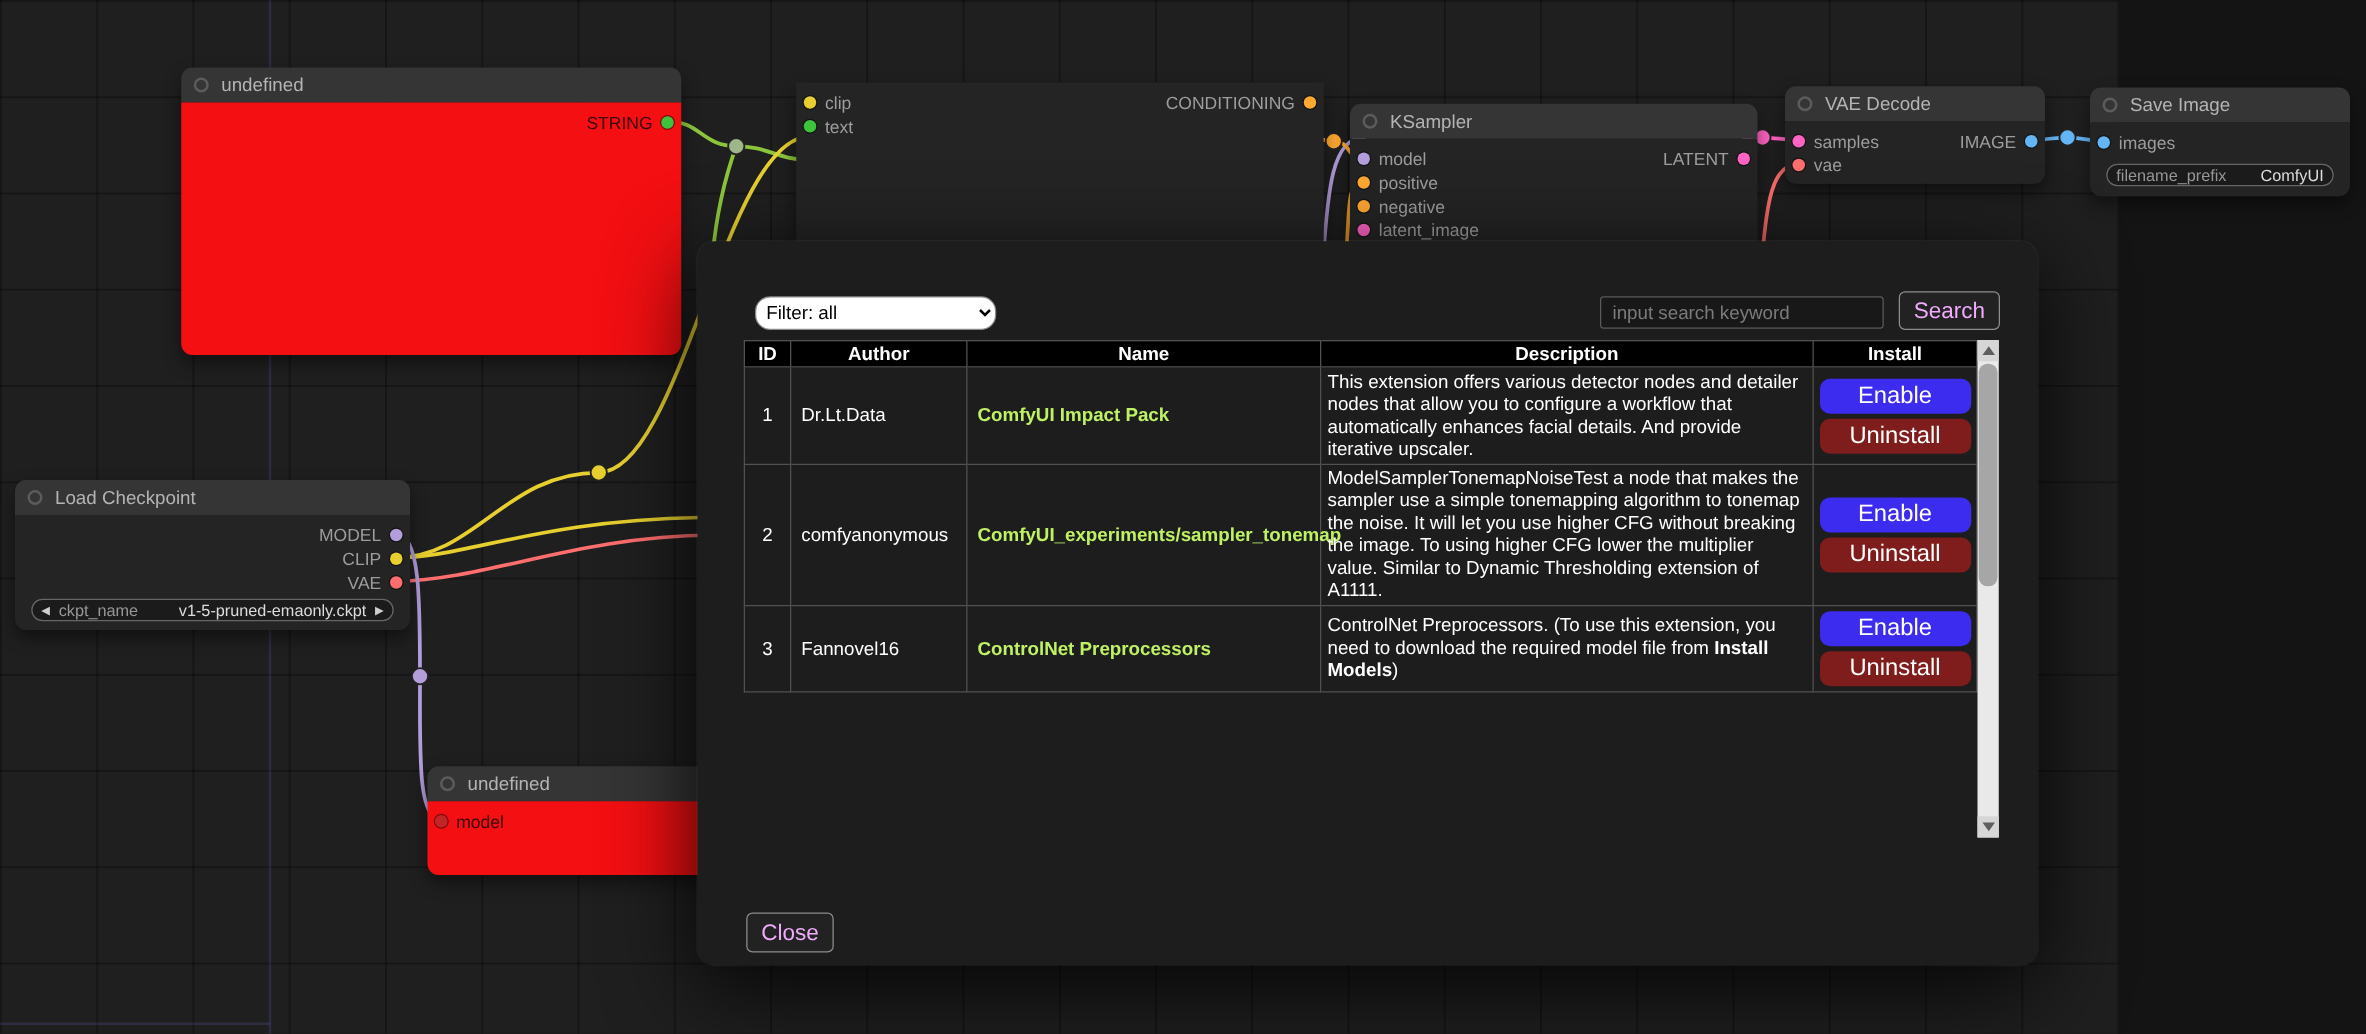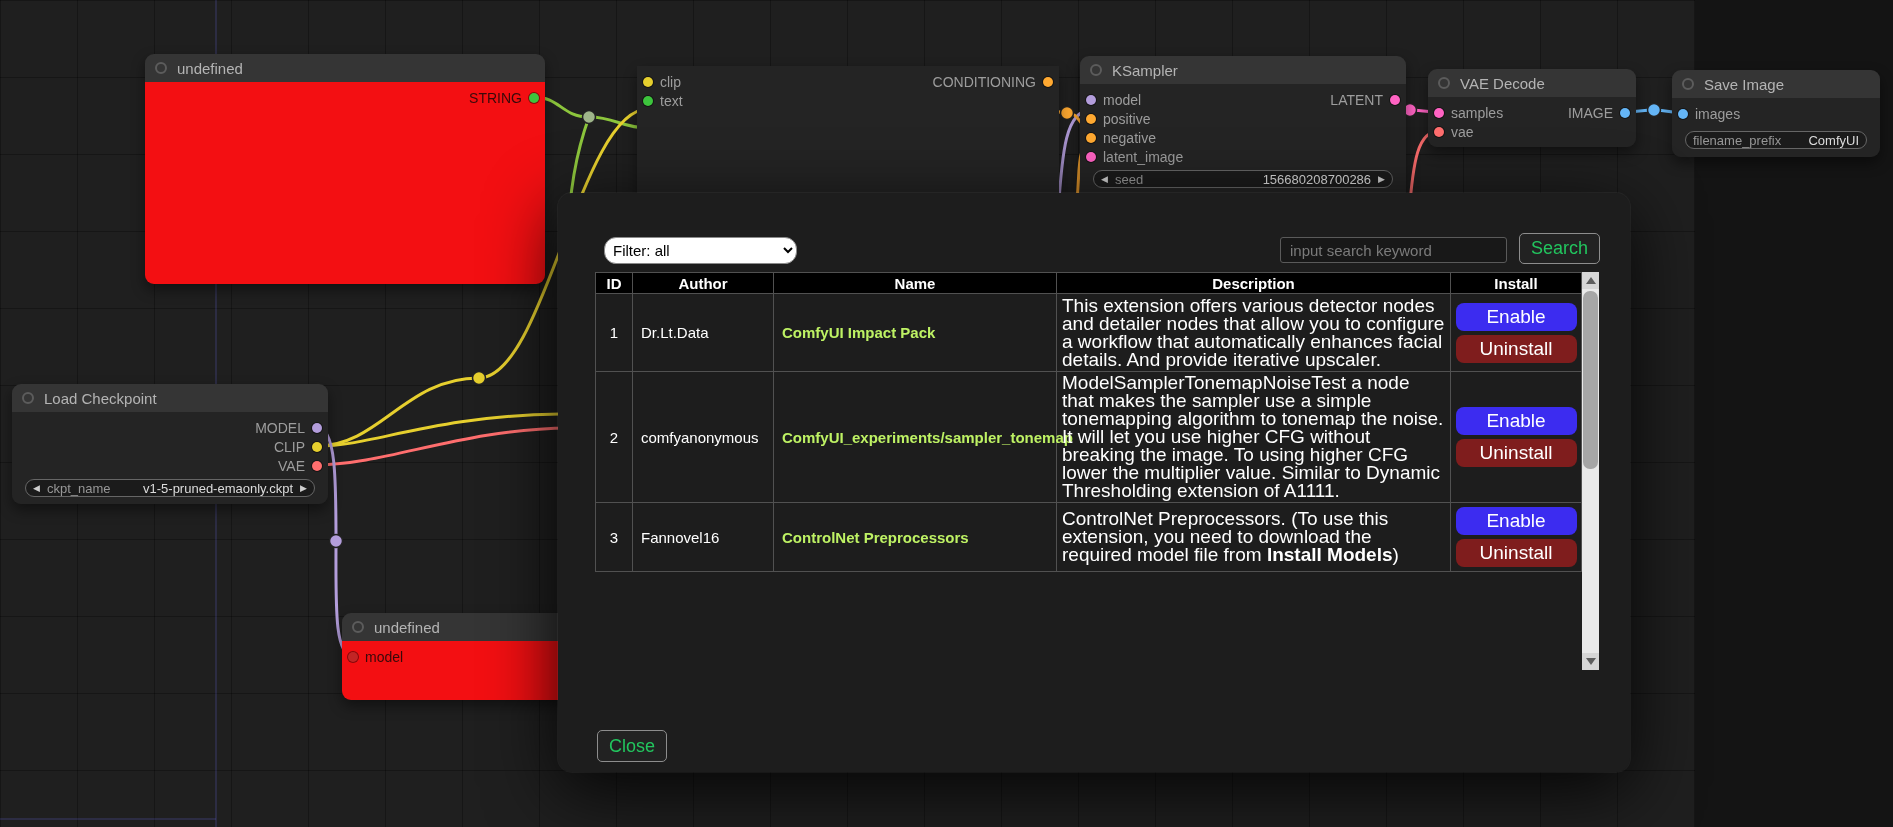--- a/index.html
+++ b/index.html
@@ -54,36 +54,36 @@
     background:#ffffff; color:#000; border:1px solid #8a8a8a; border-radius:12px; font-size:15px;
     font-family:"Liberation Sans", sans-serif; padding:0 4px;
   }
   .search-input {
     position:absolute; left:722px; top:44px; width:227px; height:26px;
     background:#181818; border:1px solid #5a5a5a; border-radius:3px; color:#ddd;
     font-size:15px; padding:0 9px; font-family:"Liberation Sans", sans-serif;
   }
   .search-input::placeholder { color:#7b7b7b; }
   .dlg-btn {
-    background:#222; border:1px solid #8d8d8d; border-radius:5px; color:#22c55e;
+    background:#222; border:1px solid #8d8d8d; border-radius:5px; color:#f0abfc;
     font-size:18px; padding:2px 11px; font-family:"Liberation Sans", sans-serif; cursor:pointer;
   }
   .search-btn { position:absolute; left:961px; top:40px; height:31px; }
   .close-btn  { position:absolute; left:39px;  top:537px; height:32px; }
 
   .table-wrap { position:absolute; left:37px; top:79px; width:1003px; height:398px; display:flex; align-items:flex-start; }
   table.ext-table { border-collapse:collapse; table-layout:fixed; width:986px; color:#fff; font-size:15px; }
   .ext-table th, .ext-table td { border:1px solid #515151; }
   .ext-table thead th { background:#000; color:#fff; font-weight:bold; height:21px; font-size:15px; text-align:center; }
   .col-id {width:37px;} .col-author {width:141px;} .col-name {width:283px;} .col-desc {width:394px;} .col-install {width:131px;}
   td.c-id { text-align:center; }
   td.c-author { padding:0 8px; }
   td.c-name { padding:0 8px; }
   td.c-name a { color:#bef264; font-weight:bold; text-decoration:none; }
-  td.c-desc { padding:2px 5px; line-height:18px; font-size:19px; vertical-align:middle; }
+  td.c-desc { padding:2px 5px; line-height:18px; font-size:15px; vertical-align:middle; }
   td.c-install { text-align:center; vertical-align:middle; }
   .btn-enable, .btn-uninstall {
     display:block; width:121px; height:28px; margin:4px auto; border:none; border-radius:8px;
     color:#fff; font-size:19px; font-family:"Liberation Sans", sans-serif; cursor:pointer;
   }
   .btn-enable { background:#3c2cf0; }
   .btn-uninstall { background:#7f1d1d; }
 
   .scrollbar { width:17px; height:398px; background:#e9e9e9; position:relative; flex:none; }
   .sb-arrow { position:absolute; left:0; width:17px; height:17px; background:#d6d6d6; display:flex; align-items:center; justify-content:center; }
@@ -149,21 +149,21 @@
       </div>
       <div class="slot-row">
         <div class="slot in">
           <span class="dot" style="background:#3dc43d"></span>
           <span class="slot-label">text</span>
         </div>
       </div>
     </div>
   </div>
 
-  <div class="node" style="left:1080px; top:56px; width:326px;">
+  <div class="node" style="left:1080px; top:83px; width:326px;">
     <div class="node-title">
       <span class="collapse-dot"></span>
       <span>KSampler</span>
     </div>
     <div class="node-body" style="height:160px;">
       <div class="slot-row">
         <div class="slot in">
           <span class="dot" style="background:#B39DDB"></span>
           <span class="slot-label">model</span>
         </div>

